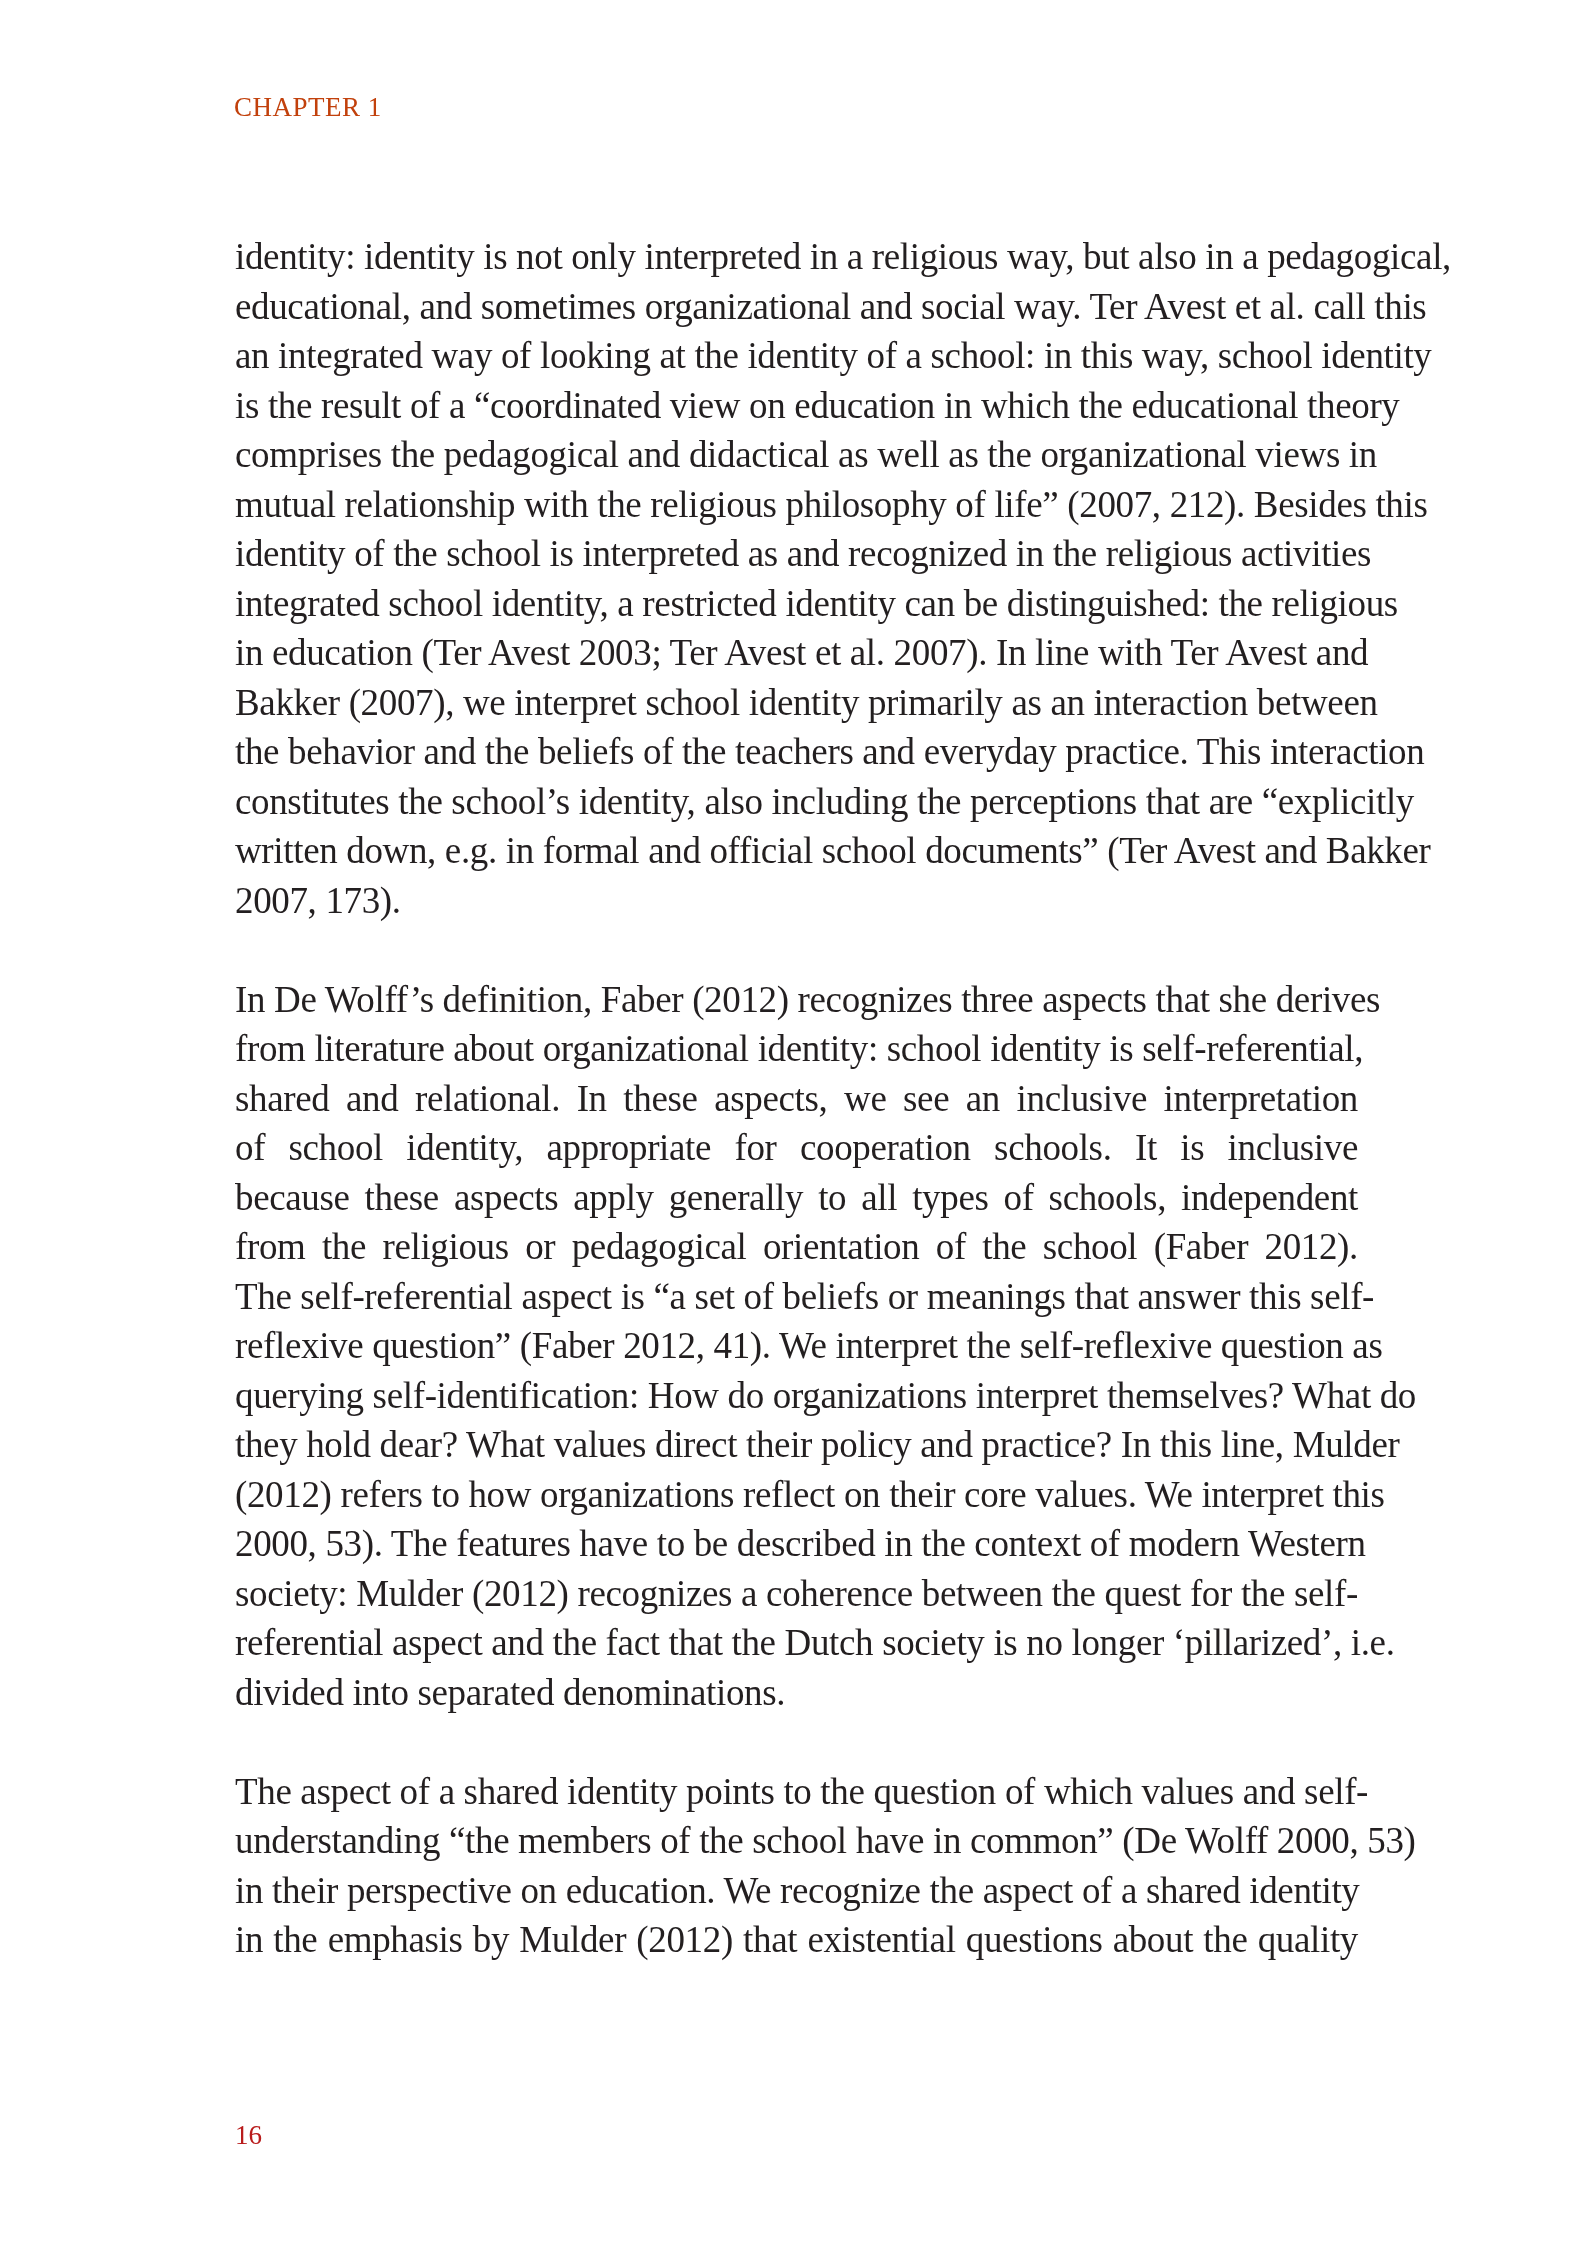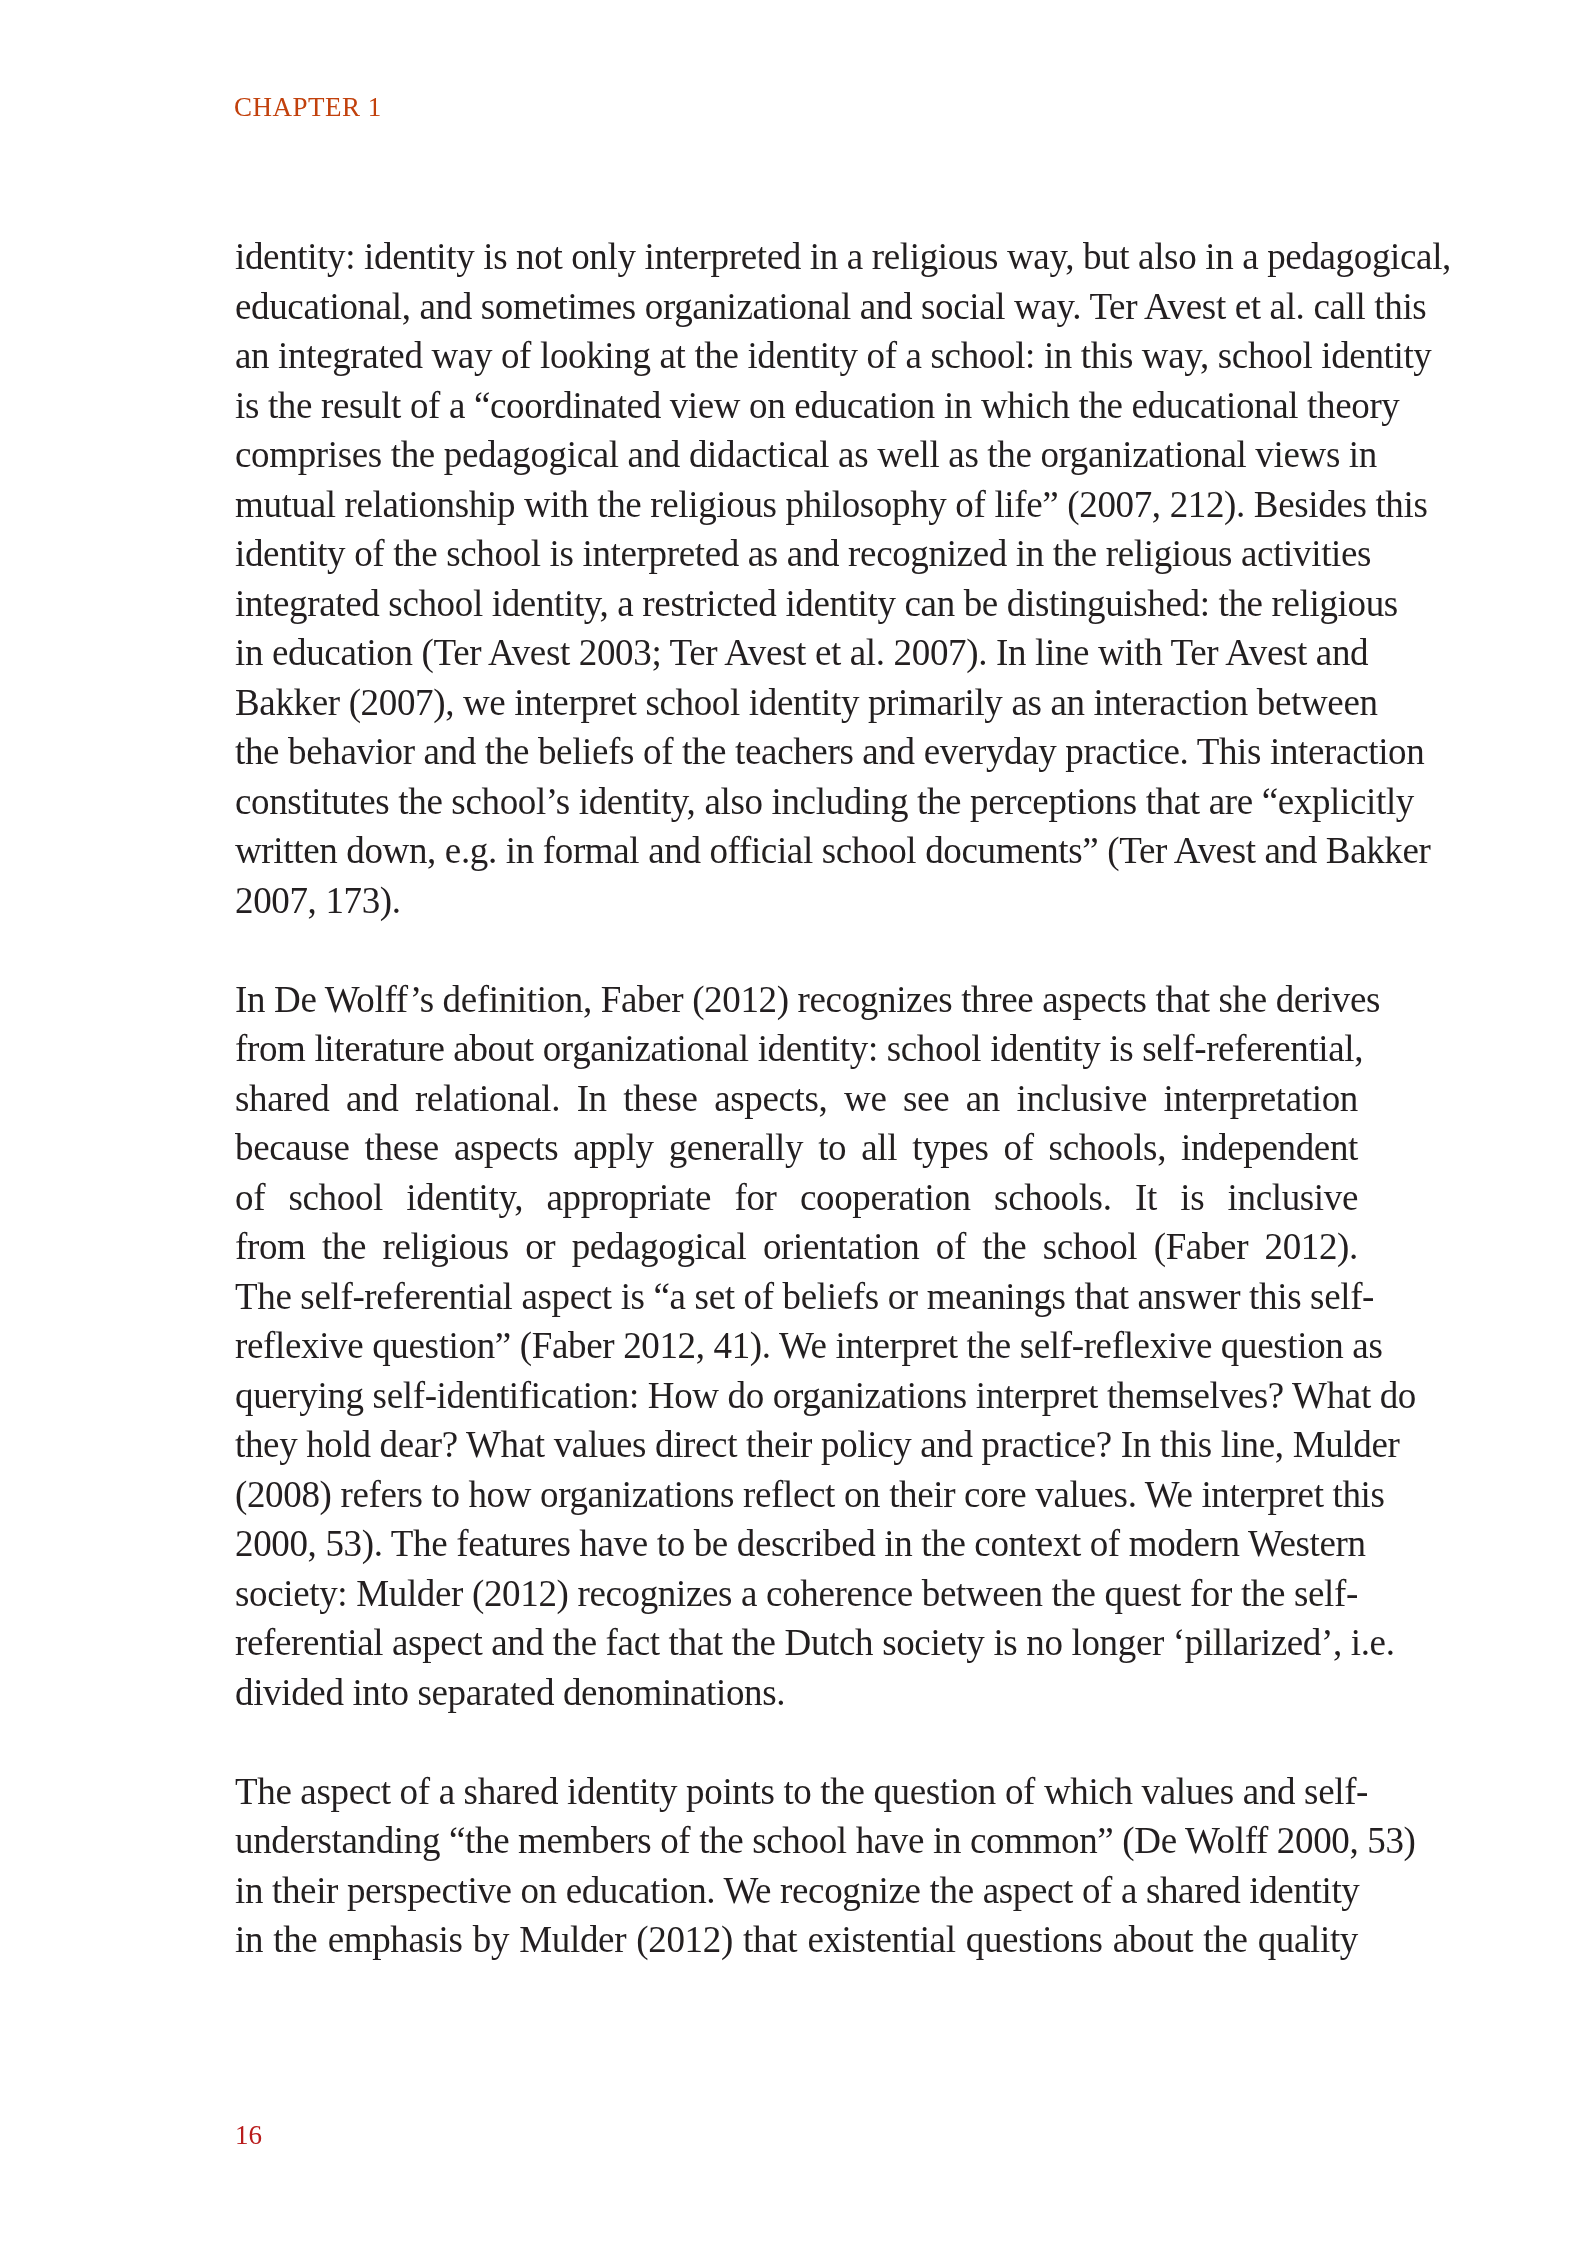--- a/index.html
+++ b/index.html
@@ -73,28 +73,28 @@
     <span class="line">the behavior and the beliefs of the teachers and everyday practice. This interaction</span>
     <span class="line">constitutes the school’s identity, also including the perceptions that are “explicitly</span>
     <span class="line">written down, e.g. in formal and official school documents” (Ter Avest and Bakker</span>
     <span class="line last">2007, 173).</span>
   </p>
 
   <p class="para">
     <span class="line">In De Wolff’s definition, Faber (2012) recognizes three aspects that she derives</span>
     <span class="line">from literature about organizational identity: school identity is self-referential,</span>
     <span class="line">shared and relational. In these aspects, we see an inclusive interpretation</span>
+    <span class="line">of school identity, appropriate for cooperation schools. It is inclusive</span>
     <span class="line">because these aspects apply generally to all types of schools, independent</span>
-    <span class="line">of school identity, appropriate for cooperation schools. It is inclusive</span>
     <span class="line">from the religious or pedagogical orientation of the school (Faber 2012).</span>
     <span class="line">The self-referential aspect is “a set of beliefs or meanings that answer this self-</span>
     <span class="line">reflexive question” (Faber 2012, 41). We interpret the self-reflexive question as</span>
     <span class="line">querying self-identification: How do organizations interpret themselves? What do</span>
     <span class="line">they hold dear? What values direct their policy and practice? In this line, Mulder</span>
-    <span class="line">(2008) refers to how organizations reflect on their core values. We interpret this</span>
+    <span class="line">(2012) refers to how organizations reflect on their core values. We interpret this</span>
     <span class="line">2000, 53). The features have to be described in the context of modern Western</span>
     <span class="line">society: Mulder (2012) recognizes a coherence between the quest for the self-</span>
     <span class="line">referential aspect and the fact that the Dutch society is no longer ‘pillarized’, i.e.</span>
     <span class="line last">divided into separated denominations.</span>
   </p>
 
   <p class="para">
     <span class="line">The aspect of a shared identity points to the question of which values and self-</span>
     <span class="line">understanding “the members of the school have in common” (De Wolff 2000, 53)</span>
     <span class="line">in their perspective on education. We recognize the aspect of a shared identity</span>

